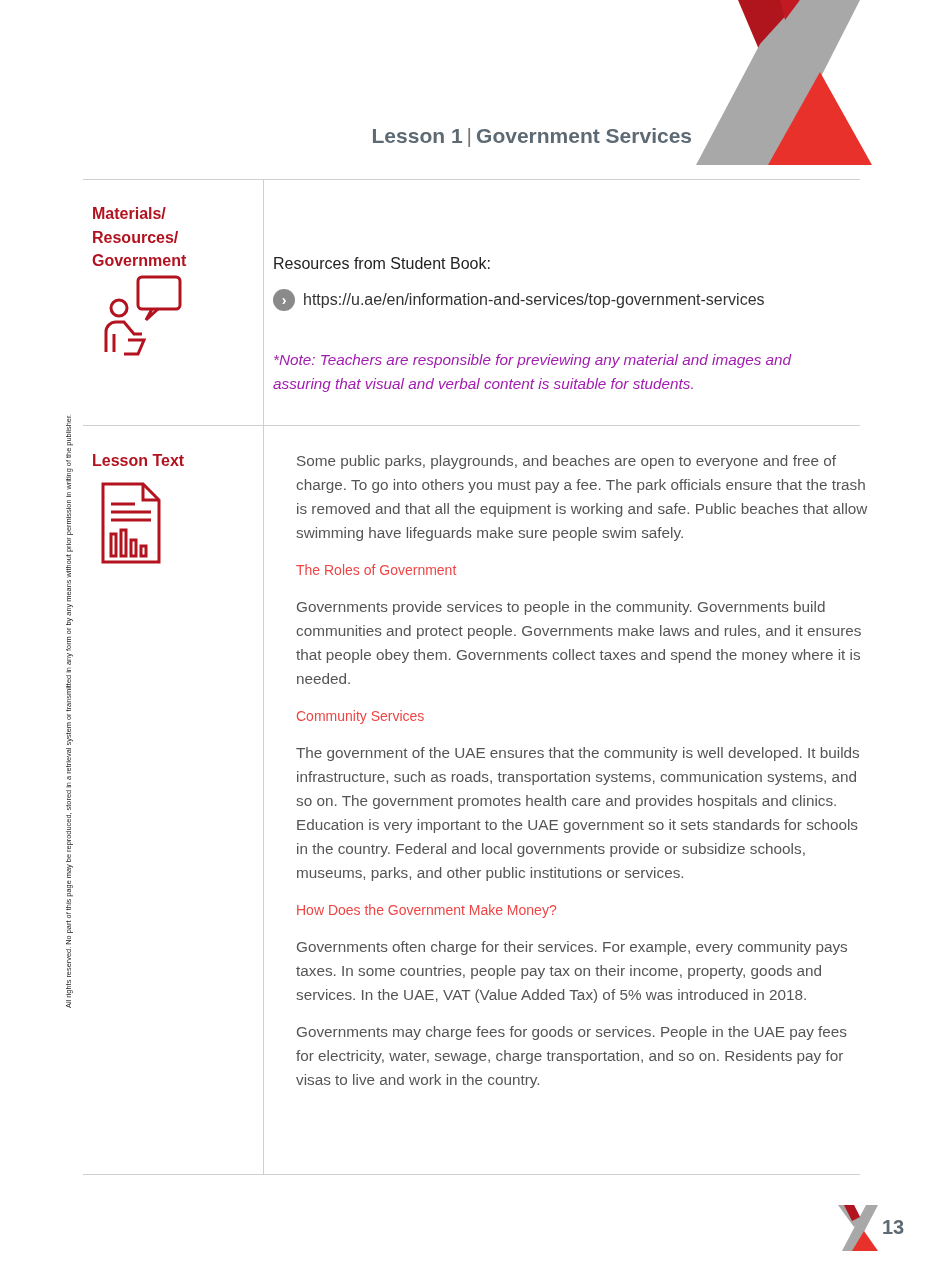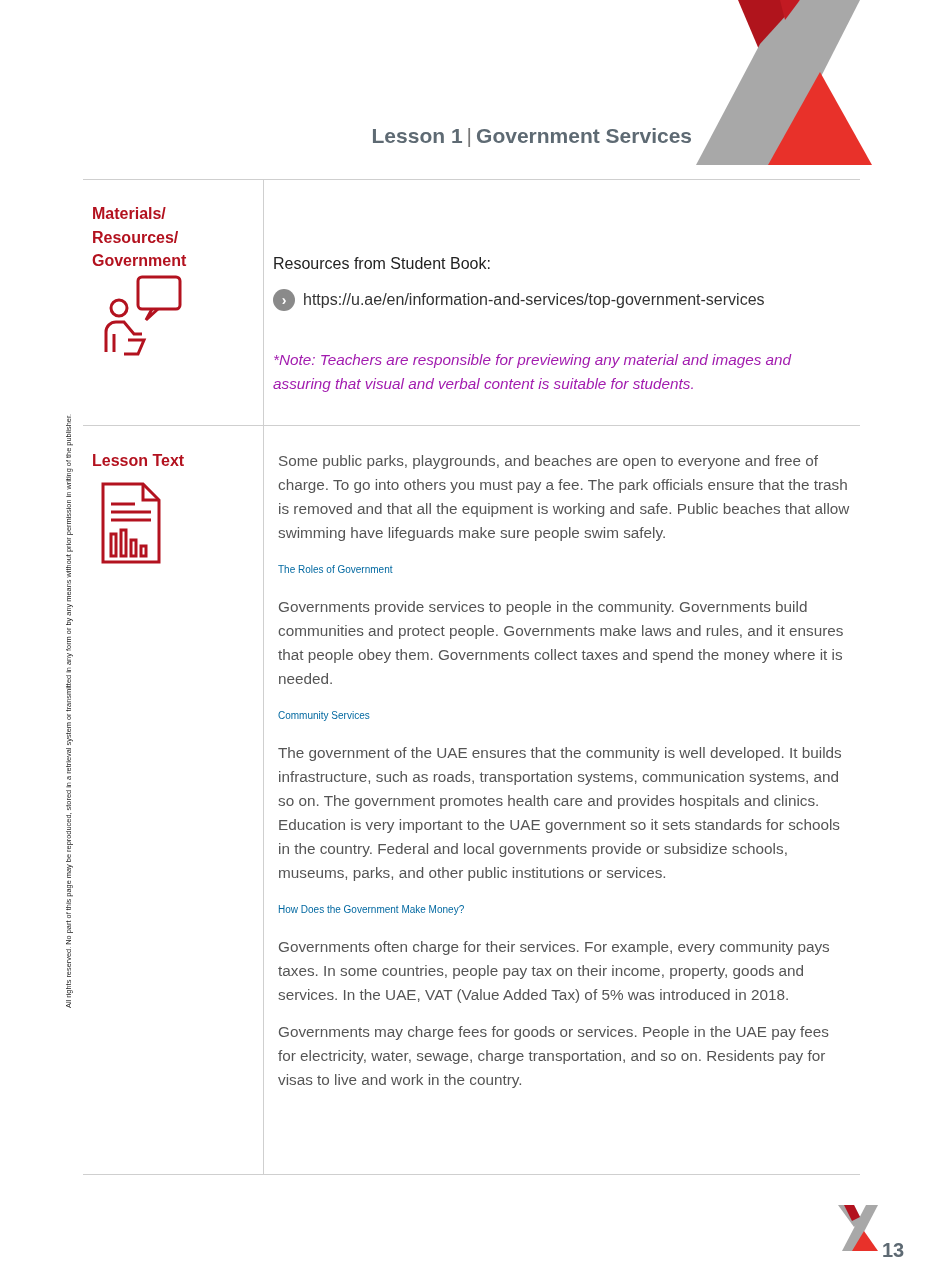--- a/index.html
+++ b/index.html
@@ -12,24 +12,24 @@
   .vline { position:absolute; left:263px; width:1px; background:#cfcfcf; }
   .side-text { position:absolute; left:64px; top:1008px; transform-origin:0 0; transform:rotate(-90deg);
                font-size:7.4px; color:#222; white-space:nowrap; width:740px; }
   .label { position:absolute; left:92px; font-size:16px; font-weight:bold; color:#b3121f; line-height:23.5px; }
   .icon { position:absolute; }
   .res-head { position:absolute; left:273px; top:255px; font-size:16px; font-weight:normal; color:#222; }
   .res-link { position:absolute; left:273px; top:289px; display:flex; align-items:center; font-size:16px; color:#333; }
   .res-link .chev { width:22px; height:22px; border-radius:50%; background:#8a8a8a; color:#fff; display:flex;
                     align-items:center; justify-content:center; font-size:14px; font-weight:bold; margin-right:8px; }
   .note { position:absolute; left:273px; top:328px; width:570px; font-size:15.3px; font-style:italic; color:#a21caf; line-height:24px;margin-top:20px; }
-  .body-text { position:absolute; left:278px; top:449px; width:572px; font-size:15.3px; line-height:24px; color:#555; }
+  .body-text { position:absolute; left:296px; top:449px; width:572px; font-size:15.3px; line-height:24px; color:#555; }
   .body-text p { margin:0 0 13px 0; }
-  .body-text h3 { margin:0 0 13px 0; font-size:10px; font-weight:normal; color:#0369a1; }
-  .pnum { position:absolute; left:882px; top:1216px; font-size:20px; color:#5e6a73; font-weight:bold;margin-top:23px; }
+  .body-text h3 { margin:0 0 13px 0; font-size:14px; font-weight:normal; color:#ef4444; }
+  .pnum { position:absolute; left:882px; top:1216px; font-size:20px; color:#5e6a73; font-weight:bold; }
 </style>
 </head>
 <body>
 
 <svg class="deco" width="945" height="180" viewBox="0 0 945 180">
   <polygon points="738,0 792,0 778,44 760,52" fill="#b0141c"></polygon>
   <polygon points="760,44 800,0 860,0 776,165 696,165" fill="#a8a8a8"></polygon>
   <polygon points="820,72 872,165 768,165" fill="#e8312a"></polygon>
   <polygon points="780,0 800,0 785,20" fill="#c21a22"></polygon>
 </svg>

